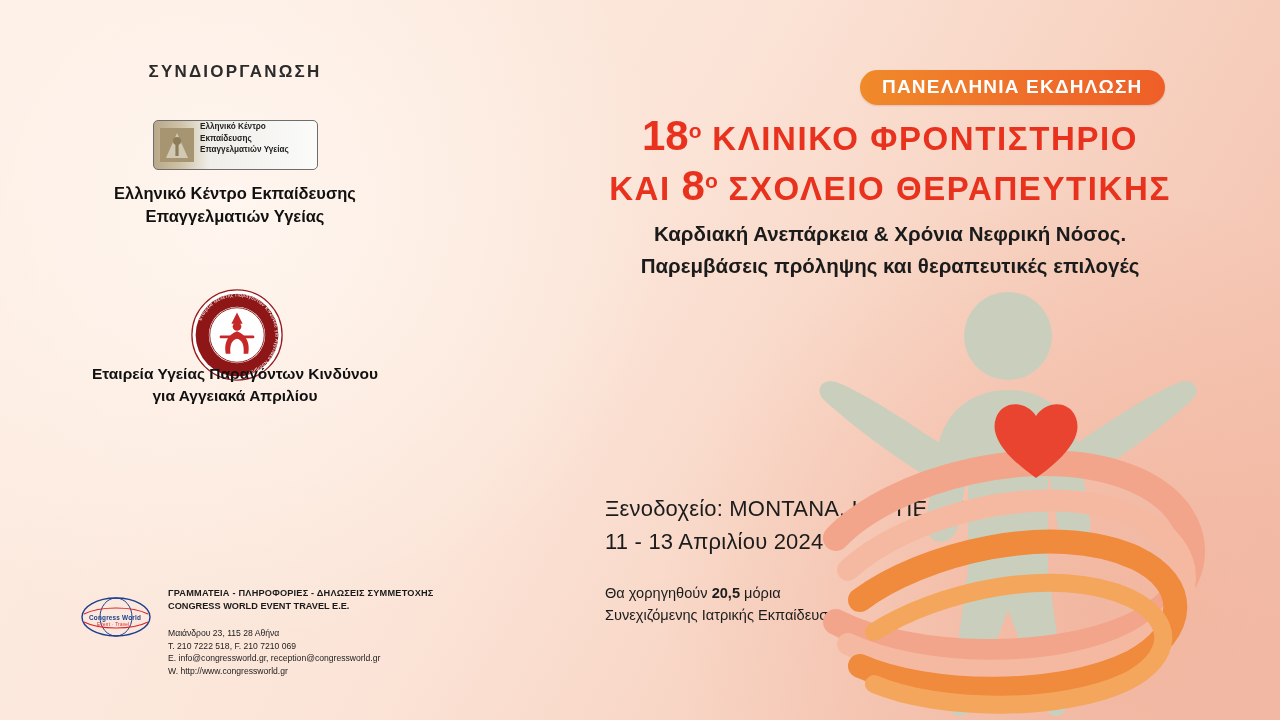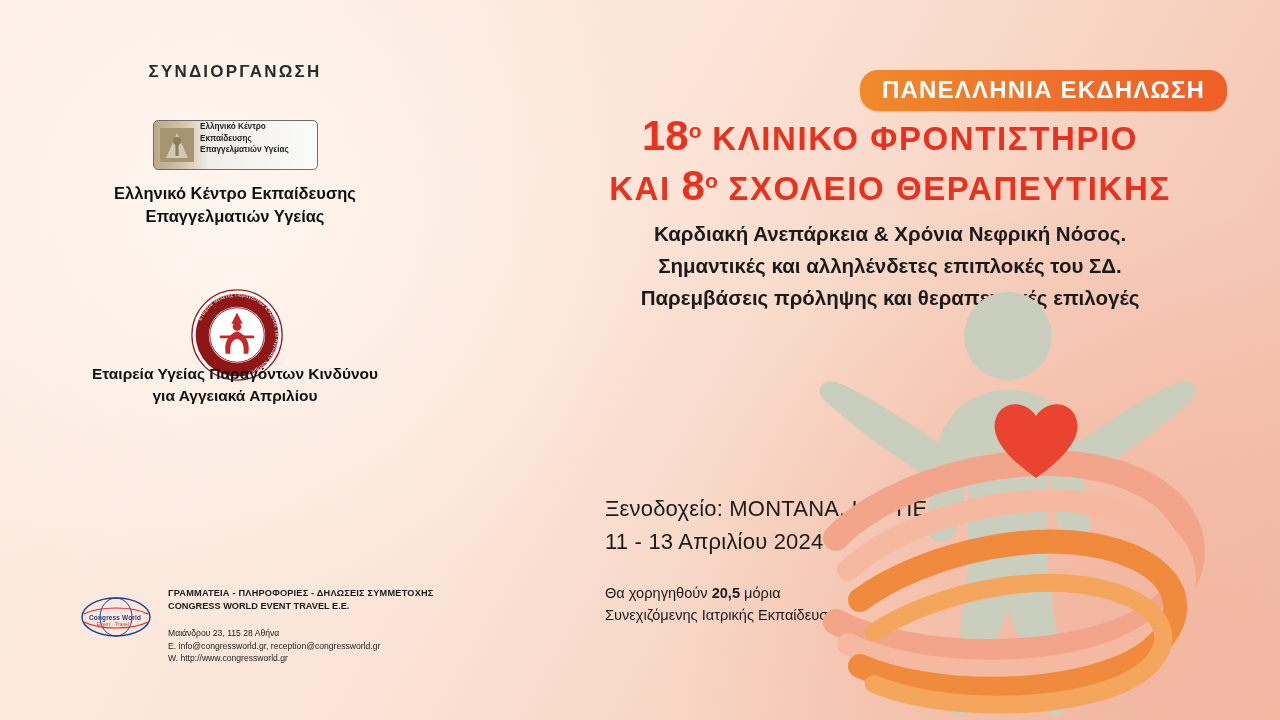--- a/index.html
+++ b/index.html
@@ -185,21 +185,21 @@
     height: 720px;
   }
   .badge {
     position: absolute;
     top: 70px;
     left: 300px;
     padding: 6px 22px 7px;
     border-radius: 18px;
     background: linear-gradient(90deg, #f08a2a 0%, #ef6f2a 55%, #ee5f27 100%);
     color: #fff;
-    font-size: 24px;
+    font-size: 19px;
     font-weight: bold;
     letter-spacing: 1.2px;
     white-space: nowrap;
     box-shadow: 0 1px 2px rgba(0,0,0,0.12);
   }
   .title-1, .title-2 {
     position: absolute;
     left: 0;
     width: 660px;
     text-align: center;
@@ -321,20 +321,21 @@
       </svg>
       <div class="cw-logo" style="pointer-events:none;">
         <div class="cw-name">Congress World</div>
         <div class="cw-sub">Event · Travel</div>
       </div>
 
       <div class="sec-text">
         <div class="sec-title">ΓΡΑΜΜΑΤΕΙΑ - ΠΛΗΡΟΦΟΡΙΕΣ - ΔΗΛΩΣΕΙΣ ΣΥΜΜΕΤΟΧΗΣ</div>
         <div class="sec-company">CONGRESS WORLD EVENT TRAVEL E.E.</div>
         <div class="sec-line">Μαιάνδρου 23, 115 28 Αθήνα</div>
+        <div class="sec-line">Τ. 210 7222 518, F. 210 7210 069</div>
         <div class="sec-line">E. info@congressworld.gr, reception@congressworld.gr</div>
         <div class="sec-line">W. http://www.congressworld.gr</div>
       </div>
     </div>
   </div>
 
   <div class="right-col">
 
     <div class="badge">ΠΑΝΕΛΛΗΝΙΑ ΕΚΔΗΛΩΣΗ</div>
 
@@ -344,21 +345,20 @@
     </div>
 
     <div class="title-2">
       <span>ΚΑΙ</span>
       <span class="num-big">8</span><span class="sup">ο</span>
       <span>ΣΧΟΛΕΙΟ ΘΕΡΑΠΕΥΤΙΚΗΣ</span>
     </div>
 
     <div class="subtitle">
       <div>Καρδιακή Ανεπάρκεια &amp; Χρόνια Νεφρική Νόσος.</div>
-      <div>Σημαντικές και αλληλένδετες επιπλοκές του ΣΔ.</div>
       <div>Παρεμβάσεις πρόληψης και θεραπευτικές επιλογές</div>
     </div>
 
     <div class="venue">
       <div>Ξενοδοχείο: MONTANA, ΚΑΡΠΕΝΗΣΙ</div>
       <div>11 - 13 Απριλίου 2024</div>
     </div>
 
     <div class="credits">
       <div>

